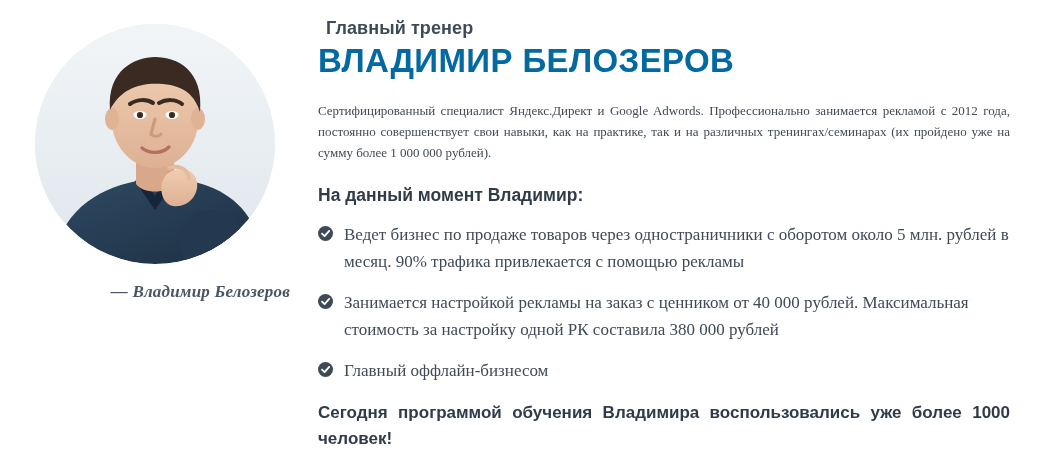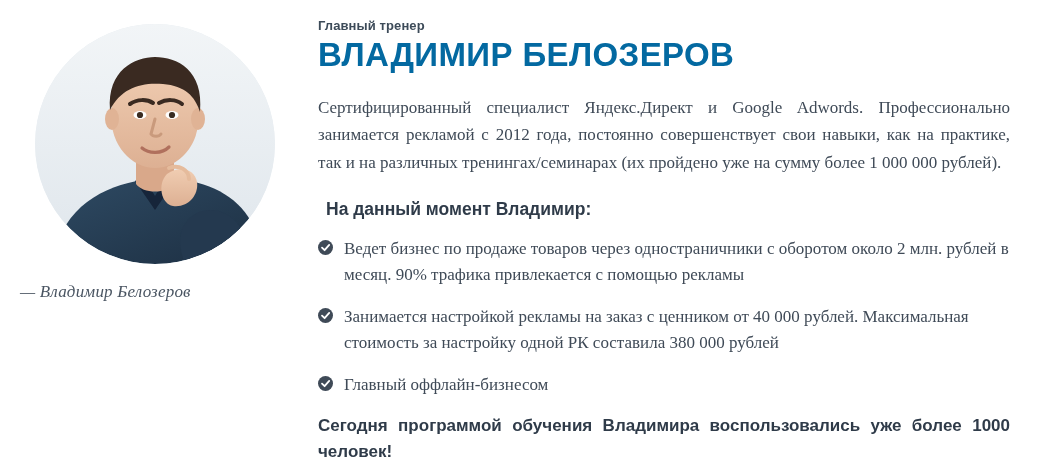--- a/index.html
+++ b/index.html
@@ -20,21 +20,22 @@
     height: 469px;
     box-sizing: border-box;
   }
 
   
   .photo-col {
     position: absolute;
     left: 20px;
     top: 24px;
     width: 270px;
-    text-align: left;
+    text-align: right;
+    font-weight: bold;
   }
   .avatar {
     width: 240px;
     height: 240px;
     margin: 0 auto;
     border-radius: 50%;
     overflow: hidden;
     position: relative;
     background: #e9eef2;
   }
@@ -55,48 +56,48 @@
   
   .content {
     position: absolute;
     left: 318px;
     top: 18px;
     width: 692px;
   }
   .eyebrow {
     font-family: "Liberation Sans", sans-serif;
     font-weight: bold;
-    font-size: 13px;
+    font-size: 18px;
     color: #3d4b59;
-    margin: 0 0 4px 0;
+    margin: 0 0 4px 8px;
     letter-spacing: .1px;
   }
   .name-title {
     font-family: "Liberation Sans", sans-serif;
     font-weight: bold;
     font-size: 33px;
     line-height: 1.12;
     color: #0369a1;
     margin: 0 0 20px 0;
     letter-spacing: .4px;
   }
   .lead {
     font-family: "Liberation Serif", serif;
-    font-size: 17px;
+    font-size: 13px;
     line-height: 1.62;
     color: #3f4a57;
     text-align: justify;
     margin: 0 0 22px 0;
   }
   .subhead {
     font-family: "Liberation Sans", sans-serif;
     font-weight: bold;
     font-size: 17.5px;
     color: #2f3b49;
-    margin: 0 0 16px 8px;
+    margin: 0 0 16px 0;
   }
   ul.bullets {
     list-style: none;
     margin: 0 0 4px 0;
     padding: 0;
   }
   ul.bullets li {
     position: relative;
     padding-left: 26px;
     margin-bottom: 15px;
@@ -205,21 +206,21 @@
     <div class="subhead">На данный момент Владимир:</div>
 
     <ul class="bullets">
       <li>
         <span class="check-icon">
           <svg width="15" height="15" viewBox="0 0 15 15" xmlns="http://www.w3.org/2000/svg" aria-hidden="true">
             <circle cx="7.5" cy="7.5" r="7.5" fill="#3f4a57"></circle>
             <path d="M4 7.6 L6.6 10.2 L11.2 4.9" stroke="#ffffff" stroke-width="1.8" fill="none" stroke-linecap="round" stroke-linejoin="round"></path>
           </svg>
         </span>
-        <span>Ведет бизнес по продаже товаров через одностраничники с оборотом около 2 млн. рублей в месяц. 90% трафика привлекается с помощью рекламы</span>
+        <span>Ведет бизнес по продаже товаров через одностраничники с оборотом около 5 млн. рублей в месяц. 90% трафика привлекается с помощью рекламы</span>
       </li>
       <li>
         <span class="check-icon">
           <svg width="15" height="15" viewBox="0 0 15 15" xmlns="http://www.w3.org/2000/svg" aria-hidden="true">
             <circle cx="7.5" cy="7.5" r="7.5" fill="#3f4a57"></circle>
             <path d="M4 7.6 L6.6 10.2 L11.2 4.9" stroke="#ffffff" stroke-width="1.8" fill="none" stroke-linecap="round" stroke-linejoin="round"></path>
           </svg>
         </span>
         <span>Занимается настройкой рекламы на заказ с ценником от 40 000 рублей. Максимальная стоимость за настройку одной РК составила 380 000 рублей</span>
       </li>

